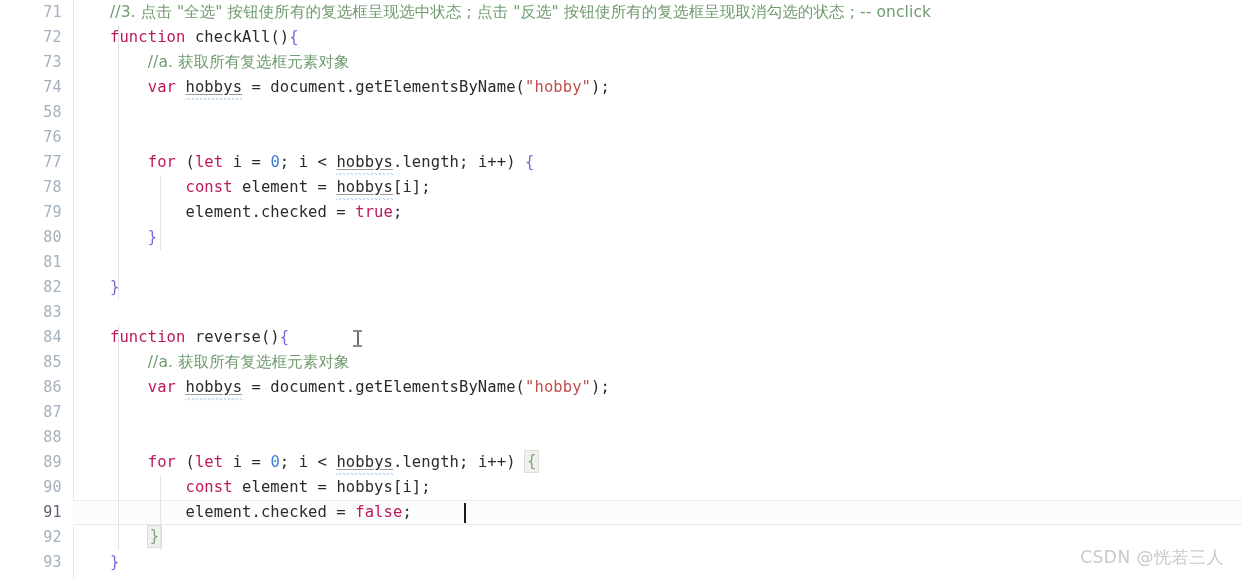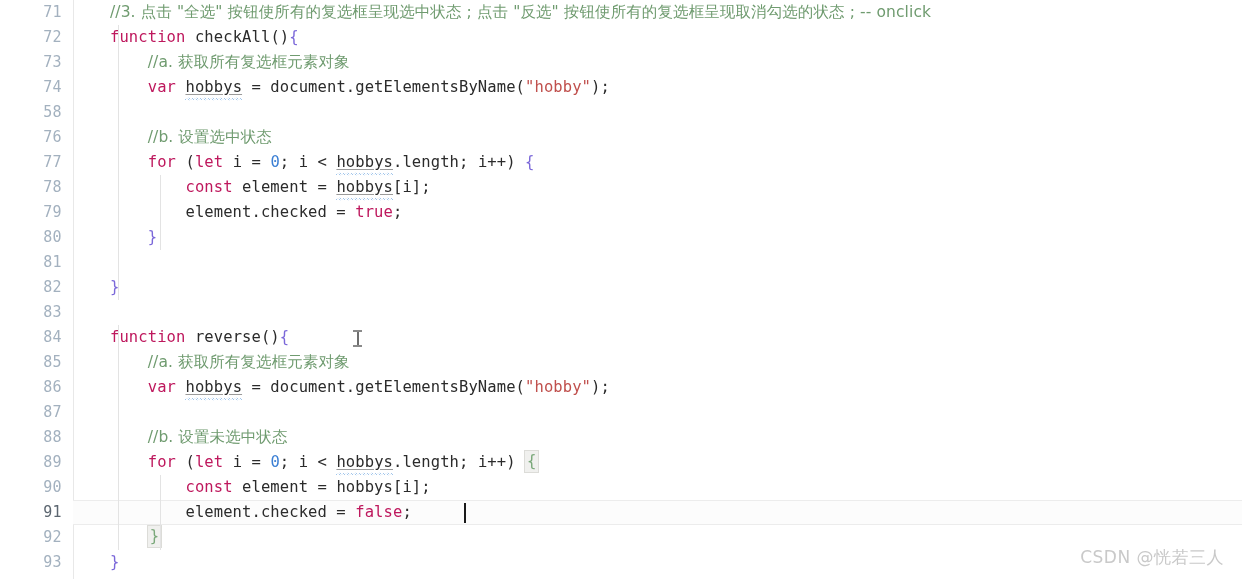--- a/index.html
+++ b/index.html
@@ -123,33 +123,33 @@
 <div id="editor">
 
   <div class="gutter-divider"></div>
 
   <div id="rows">
       <div class="row" style="top: 0px; position: absolute; left: 0px; right: 0px;"><span class="ln">71</span><span class="code"><span class="cmt cn">//3. 点击 "全选" 按钮使所有的复选框呈现选中状态 ; 点击 "反选" 按钮使所有的复选框呈现取消勾选的状态 ; -- onclick</span></span></div>
       <div class="row" style="top: 25px; position: absolute; left: 0px; right: 0px;"><span class="ln">72</span><span class="code"><span class="kw">function</span><span class="plain"> </span><span class="fn">checkAll</span><span class="punct">()</span><span class="brace">{</span></span></div>
       <div class="row" style="top: 50px; position: absolute; left: 0px; right: 0px;"><span class="ln">73</span><span class="code"><span class="plain">    </span><span class="cmt cn">//a. 获取所有复选框元素对象</span></span></div>
       <div class="row" style="top: 75px; position: absolute; left: 0px; right: 0px;"><span class="ln">74</span><span class="code"><span class="plain">    </span><span class="kw">var</span><span class="plain"> </span><span class="warn">hobbys</span><span class="plain"> = document.getElementsByName</span><span class="punct">(</span><span class="str">"hobby"</span><span class="punct">);</span></span></div>
       <div class="row" style="top: 100px; position: absolute; left: 0px; right: 0px;"><span class="ln">58</span><span class="code"></span></div>
-      <div class="row" style="top: 125px; position: absolute; left: 0px; right: 0px;"><span class="ln">76</span><span class="code"><span class="plain">    </span><span class="cmt cn">//b. 设置选中状态</span></span></div>
+      <div class="row" style="top: 125px; position: absolute; left: 0px; right: 0px;"><span class="ln">76</span></div>
       <div class="row" style="top: 150px; position: absolute; left: 0px; right: 0px;"><span class="ln">77</span><span class="code"><span class="plain">    </span><span class="kw">for</span><span class="plain"> (</span><span class="kw">let</span><span class="plain"> i = </span><span class="num">0</span><span class="plain">; i &lt; </span><span class="warn">hobbys</span><span class="plain">.length; i++) </span><span class="brace">{</span></span></div>
       <div class="row" style="top: 175px; position: absolute; left: 0px; right: 0px;"><span class="ln">78</span><span class="code"><span class="plain">        </span><span class="kw">const</span><span class="plain"> element = </span><span class="warn">hobbys</span><span class="plain">[i];</span></span></div>
       <div class="row" style="top: 200px; position: absolute; left: 0px; right: 0px;"><span class="ln">79</span><span class="code"><span class="plain">        element.checked = </span><span class="kw">true</span><span class="plain">;</span></span></div>
       <div class="row" style="top: 225px; position: absolute; left: 0px; right: 0px;"><span class="ln">80</span><span class="code"><span class="plain">    </span><span class="brace">}</span></span></div>
       <div class="row" style="top: 250px; position: absolute; left: 0px; right: 0px;"><span class="ln">81</span><span class="code"></span></div>
       <div class="row" style="top: 275px; position: absolute; left: 0px; right: 0px;"><span class="ln">82</span><span class="code"><span class="brace">}</span></span></div>
       <div class="row" style="top: 300px; position: absolute; left: 0px; right: 0px;"><span class="ln">83</span><span class="code"></span></div>
       <div class="row" style="top: 325px; position: absolute; left: 0px; right: 0px;"><span class="ln">84</span><span class="code"><span class="kw">function</span><span class="plain"> </span><span class="fn">reverse</span><span class="punct">()</span><span class="brace">{</span></span></div>
       <div class="row" style="top: 350px; position: absolute; left: 0px; right: 0px;"><span class="ln">85</span><span class="code"><span class="plain">    </span><span class="cmt cn">//a. 获取所有复选框元素对象</span></span></div>
       <div class="row" style="top: 375px; position: absolute; left: 0px; right: 0px;"><span class="ln">86</span><span class="code"><span class="plain">    </span><span class="kw">var</span><span class="plain"> </span><span class="warn">hobbys</span><span class="plain"> = document.getElementsByName</span><span class="punct">(</span><span class="str">"hobby"</span><span class="punct">);</span></span></div>
       <div class="row" style="top: 400px; position: absolute; left: 0px; right: 0px;"><span class="ln">87</span><span class="code"></span></div>
-      <div class="row" style="top: 425px; position: absolute; left: 0px; right: 0px;"><span class="ln">88</span><span class="code"><span class="plain">    </span><span class="cmt cn">//b. 设置未选中状态</span></span></div>
+      <div class="row" style="top: 425px; position: absolute; left: 0px; right: 0px;"><span class="ln">88</span></div>
       <div class="row" style="top: 450px; position: absolute; left: 0px; right: 0px;"><span class="ln">89</span><span class="code"><span class="plain">    </span><span class="kw">for</span><span class="plain"> (</span><span class="kw">let</span><span class="plain"> i = </span><span class="num">0</span><span class="plain">; i &lt; </span><span class="warn">hobbys</span><span class="plain">.length; i++) </span><span class="mbrace">{</span></span></div>
       <div class="row" style="top: 475px; position: absolute; left: 0px; right: 0px;"><span class="ln">90</span><span class="code"><span class="plain">        </span><span class="kw">const</span><span class="plain"> element = hobbys[i];</span></span></div>
       <div class="row current" style="top: 500px; position: absolute; left: 0px; right: 0px;"><div class="lh-fill"></div><div class="lh-top"></div><div class="lh-bot"></div><span class="ln">91</span><span class="code"><span class="plain">        element.checked = </span><span class="kw">false</span><span class="plain">;</span></span></div>
       <div class="row" style="top: 525px; position: absolute; left: 0px; right: 0px;"><span class="ln">92</span><span class="code"><span class="plain">    </span><span class="mbrace">}</span></span></div>
       <div class="row" style="top: 550px; position: absolute; left: 0px; right: 0px;"><span class="ln">93</span><span class="code"><span class="brace">}</span></span></div>
     </div>
 
   <div id="guides">
       <div class="iguide" style="left: 118px; top: 25px; height: 275px;"></div>
       <div class="iguide" style="left: 160px; top: 175px; height: 75px;"></div>

